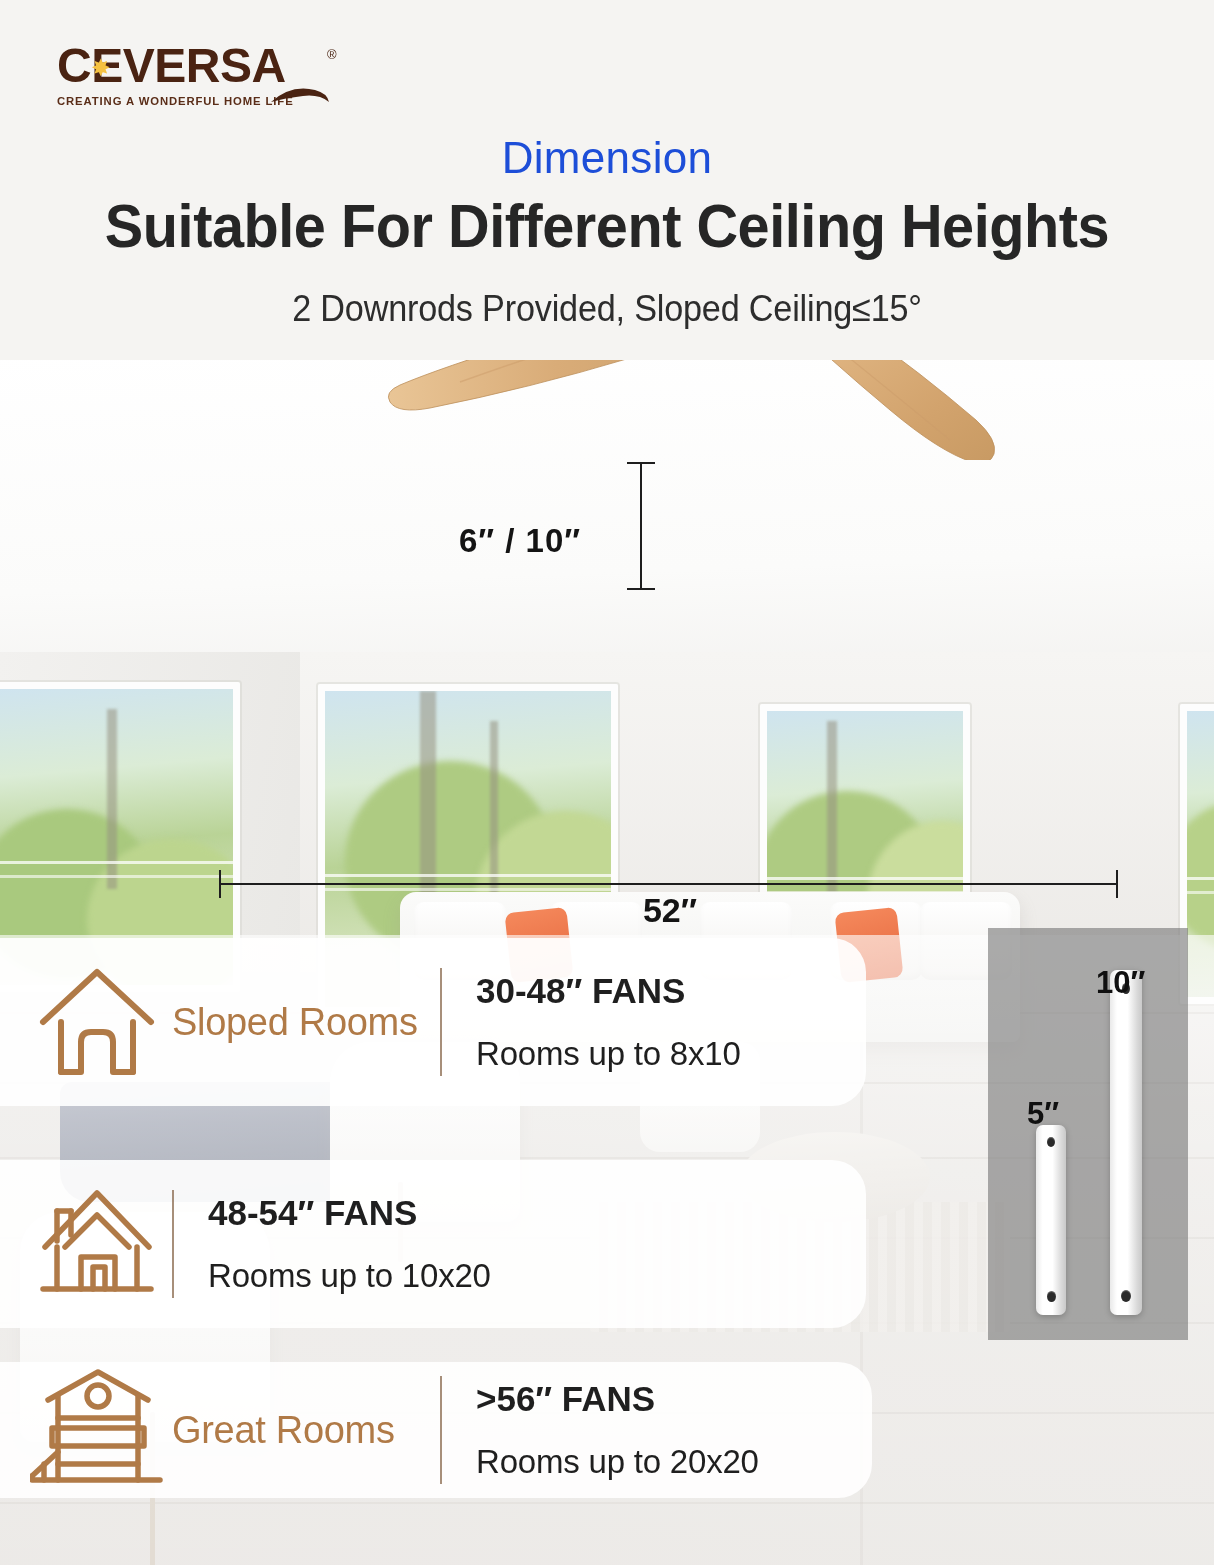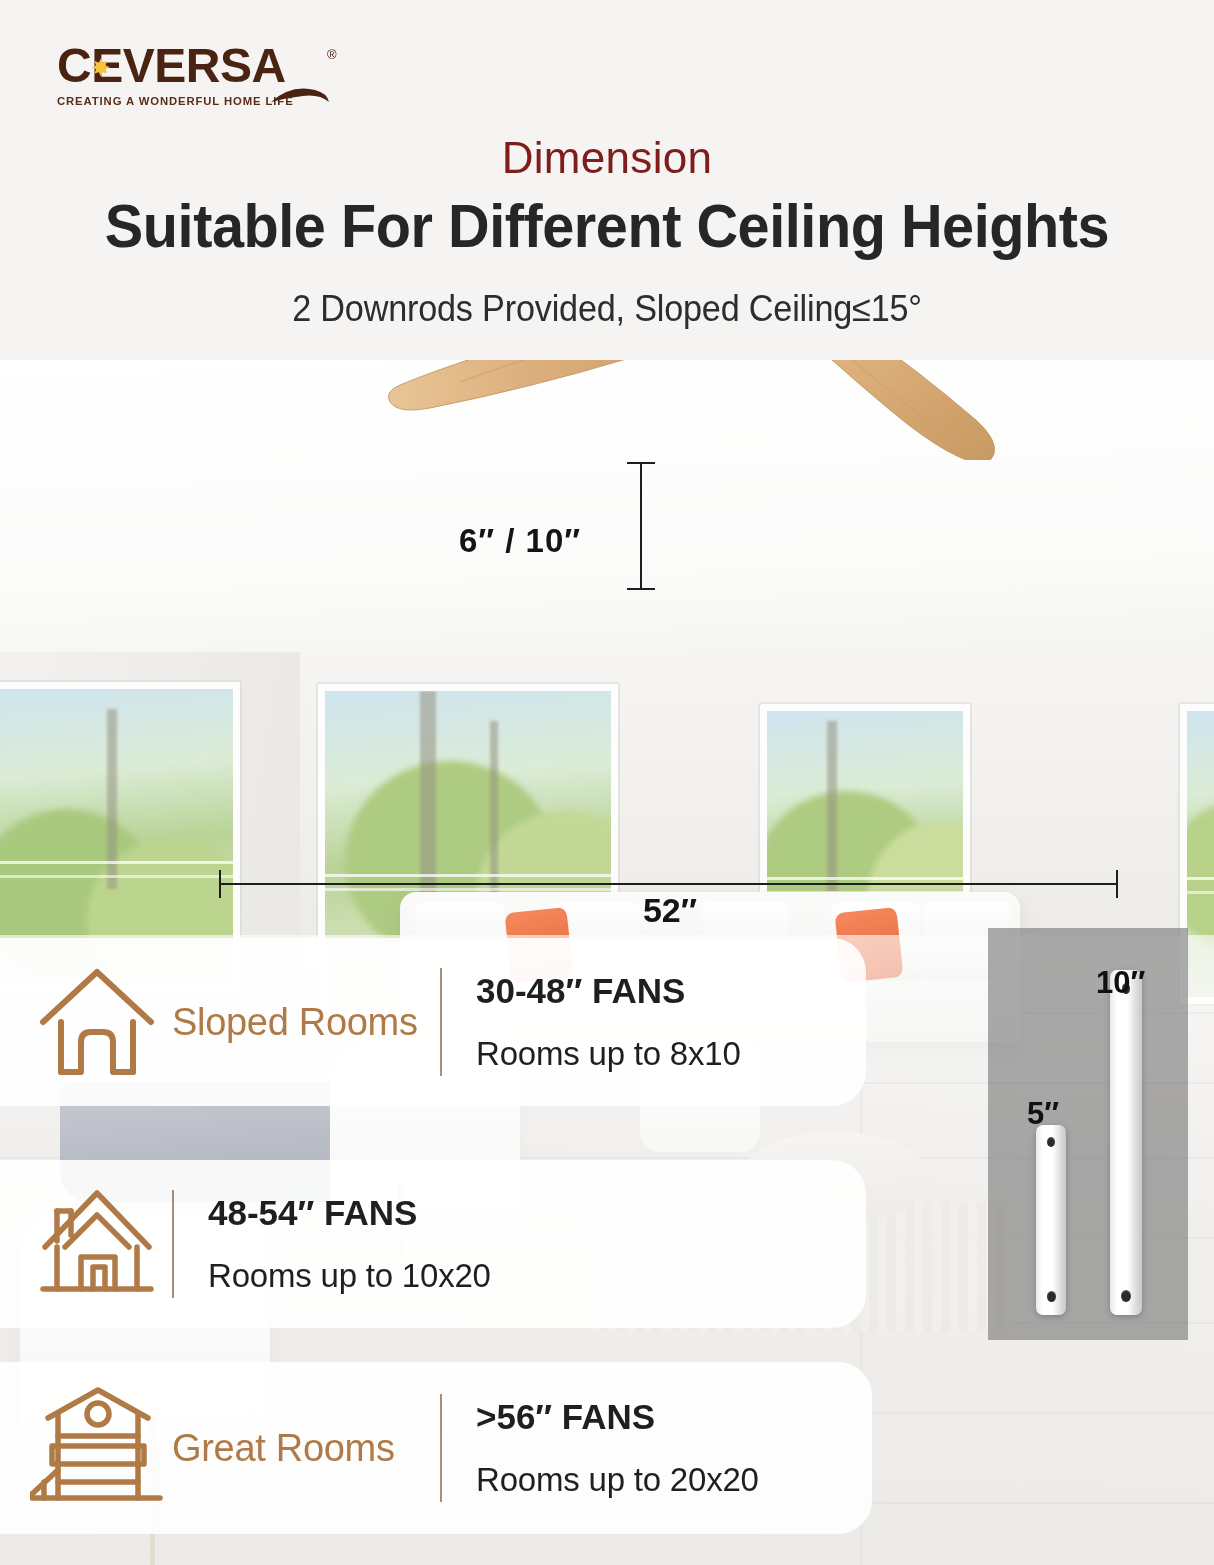--- a/index.html
+++ b/index.html
@@ -40,21 +40,21 @@
     position:absolute; left:270px; top:6px; font-size:13px; color:#4a2312; font-weight:normal;
   }
   .logo-tag {
     margin-top:5px; font-size:11.3px; letter-spacing:0.9px;
     color:#5a2d18; font-weight:bold; white-space:nowrap;
   }
 
   
   .t-dimension {
     position:absolute; left:0; top:133px; width:1214px; text-align:center;
-    font-size:44px; color:#7f1d1d; font-weight:normal; letter-spacing:0.3px;
+    font-size:44px; color:#1d4ed8; font-weight:normal; letter-spacing:0.3px;
     font-family:"Liberation Sans", sans-serif;
   }
   .t-main {
     position:absolute; left:0; top:190px; width:1214px; text-align:center;
     font-size:62px; font-weight:bold; color:#262626; letter-spacing:-0.5px;
     transform:scaleX(0.93); transform-origin:center;
     white-space:nowrap;
   }
   .t-sub {
     position:absolute; left:0; top:288px; width:1214px; text-align:center;
@@ -187,21 +187,21 @@
 
   
   .card {
     position:absolute; left:0; height:168px; z-index:25;
     background:rgba(255,255,255,.90);
     border-radius:0 34px 34px 0;
     display:flex; align-items:center;
   }
   .card-1 { top:938px; width:866px; }
   .card-2 { top:1160px; width:866px; }
-  .card-3 { top:1362px; width:872px; height:172px; }
+  .card-3 { top:1362px; width:872px; height:136px; }
 
   .card-icon { width:150px; display:flex; justify-content:center; align-items:center; margin-left:22px; }
   .card-room {
     font-size:38px; color:#b07a47; font-weight:normal; letter-spacing:-0.3px;
     width:268px; white-space:nowrap;
   }
   .card-divider { width:2px; height:108px; background:#8a6a4e; opacity:.75; margin:0 34px 0 0; }
   .card-text { display:flex; flex-direction:column; }
   .card-fans { font-size:35px; font-weight:bold; color:#1f1f1f; letter-spacing:0px; white-space:nowrap; }
   .card-rooms { font-size:33px; font-weight:normal; color:#1f1f1f; letter-spacing:-0.2px; white-space:nowrap;margin-top:24px; }

